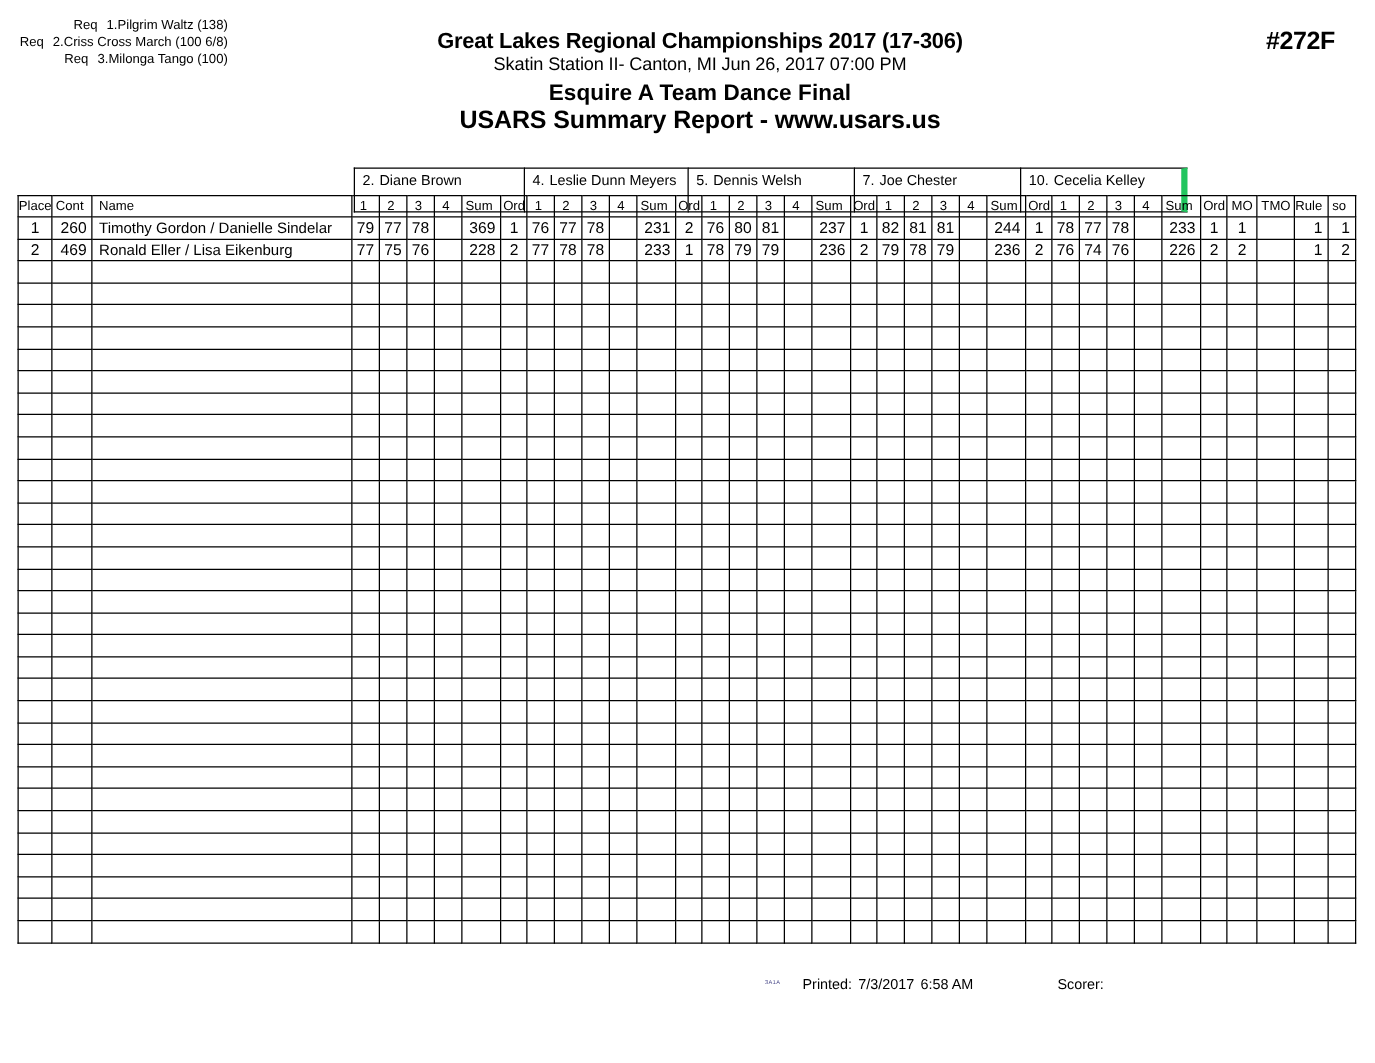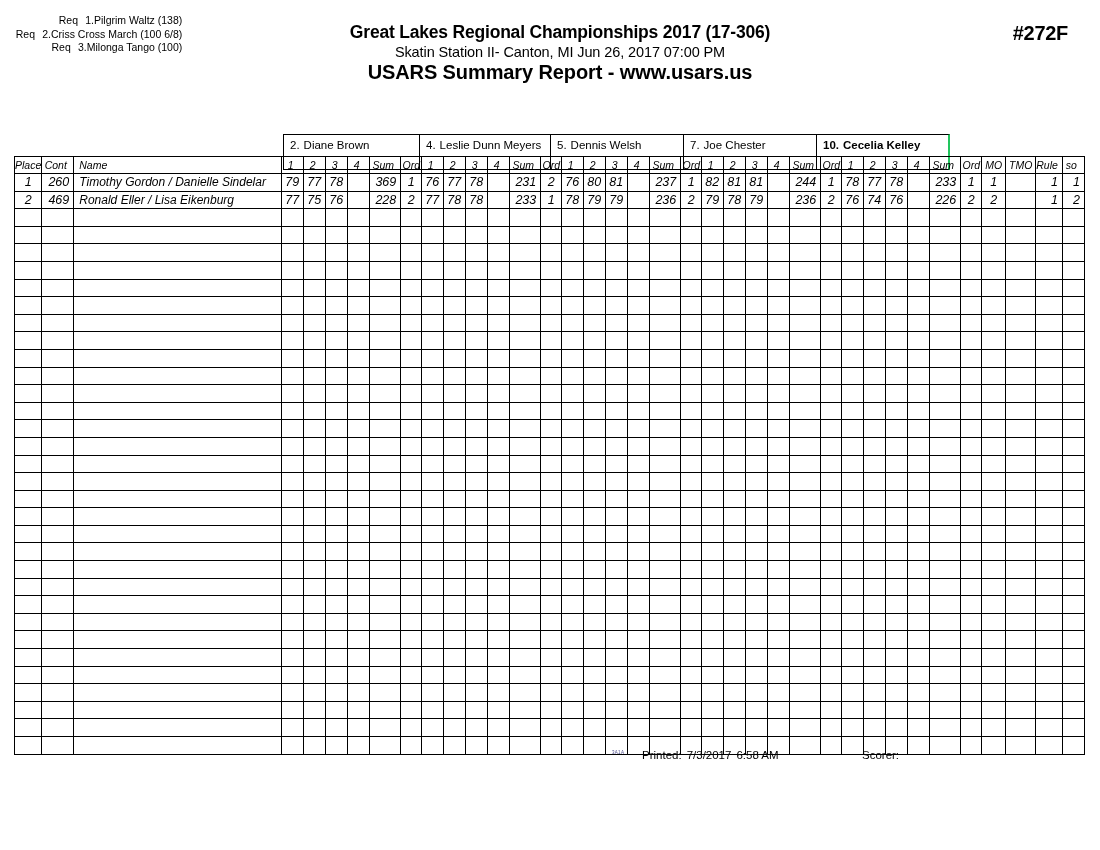--- a/index.html
+++ b/index.html
@@ -89,32 +89,31 @@
     border: 1px solid #000;
     border-right: none;
     box-sizing: border-box;
     height: 36px;
     font-size: 11.5px;
     line-height: 20px;
     padding-left: 6px;
     white-space: nowrap;
     overflow: hidden;
   }
-  .judge-cell:last-child { border-right: 2px solid #22c55e; font-weight: bold; }
+  .judge-cell:last-child { border-right: 5px solid #22c55e; }
   .judge-num { margin-right: 4px; }
 
   
   #grid {
     position: absolute;
     left: 14px;
     top: 156px;
     border-collapse: collapse;
     table-layout: fixed;
     font-size: 11px;
-    font-style: italic;
   }
   #grid td, #grid th {
     border: 1px solid #000;
     box-sizing: border-box;
     padding: 0;
     height: 17.6px;
     font-weight: normal;
     overflow: hidden;
     white-space: nowrap;
   }
@@ -160,21 +159,21 @@
 
   tr.empty-row td { height: 17.6px; }
 
   
   #grid { border: 1px solid #000; }
 
   
   #footer {
     position: absolute;
     left: 14px;
-    top: 749px;
+    top: 782px;
     width: 1040px;
     font-size: 11.5px;
     height: 16px;
   }
   #stamp {
     position: absolute;
     left: 598px;
     top: 1px;
     font-size: 4.5px;
     letter-spacing: 0.3px;
@@ -184,21 +183,20 @@
     position: absolute;
     left: 628px;
     top: 0;
     white-space: nowrap;
   }
   #scorer {
     position: absolute;
     left: 832px;
     top: 0;
     white-space: nowrap;
-    margin-left: 16px;
   }
   .sp { display: inline-block; width: 5px; }
 </style>
 </head>
 <body>
 
 <div id="page">
 
   <div id="req-block">
     <span class="req-line">
@@ -208,20 +206,21 @@
       <span class="req-lbl">Req</span><span class="req-num">2.</span><span>Criss Cross March (100 6/8)</span>
     </span>
     <span class="req-line">
       <span class="req-lbl">Req</span><span class="req-num">3.</span><span>Milonga Tango (100)</span>
     </span>
   </div>
 
   <div id="title-block">
     <div id="meet-title">Great Lakes Regional Championships 2017 (17-306)</div>
     <div id="venue-line">Skatin Station II- Canton, MI  Jun 26, 2017  07:00 PM</div>
+    <div id="event-title">Esquire A Team Dance Final</div>
     <div id="report-line">USARS Summary Report - www.usars.us</div>
   </div>
 
   <div id="event-code">#272F</div>
 
   <div id="judge-band">
     <div class="judge-cell" style="width:136px">
       <span class="judge-num">2.</span><span>Diane  Brown</span>
     </div>
     <div class="judge-cell" style="width:131px">

